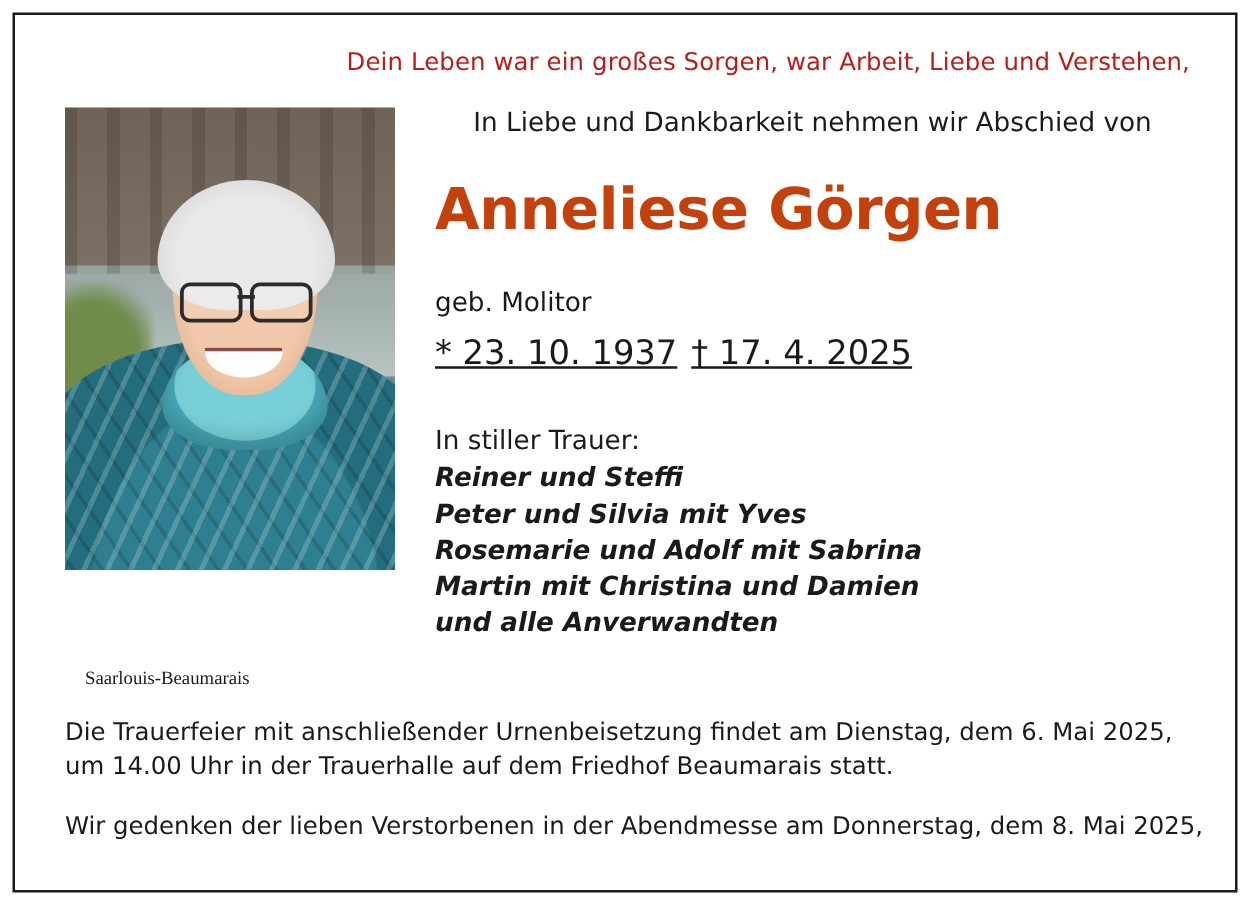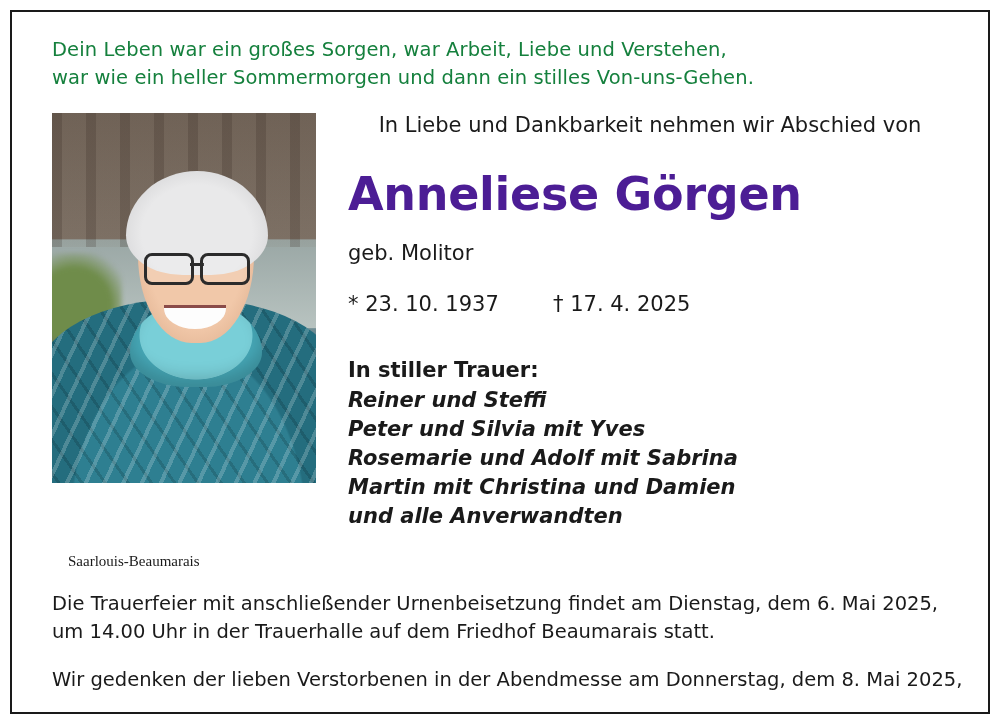--- a/index.html
+++ b/index.html
@@ -23,23 +23,24 @@
     box-sizing: border-box;
     width: 100%;
     height: 100%;
     border: 2px solid #1a1a1a;
     padding: 20px 36px 14px 36px;
     position: relative;
   }
   .verse {
     font-size: 19.5px;
     line-height: 1.42;
-    color: #15803d;
+    color: #b91c1c;
     letter-spacing: 0.1px;
     margin: 4px 0 0 4px;
+    text-align: right;
   }
   .verse-line {
     display: block;
     white-space: pre;
   }
 
   .body-area {
     position: relative;
     margin-top: 22px;
     min-height: 390px;
@@ -145,37 +146,37 @@
     font-size: 21px;
     color: #1a1a1a;
     margin-top: 0;
     text-align: center;
   }
   .name {
     font-size: 46px;
     font-weight: 700;
     letter-spacing: -0.3px;
     margin: 30px 0 0 0;
-    color: #4c1d95;
+    color: #c2410c;
     white-space: nowrap;
   }
   .maiden {
     font-size: 21px;
-    margin-top: 20px;
+    margin-top: 36px;
   }
   .dates {
-    font-size: 21px;
-    margin-top: 27px;
+    font-size: 27px;
+    margin-top: 13px;
     display: flex;
+    text-decoration: underline;
   }
   .dates .birth { min-width: 205px; }
   .mourning-label {
     font-size: 21px;
     margin-top: 42px;
-    font-weight: bold;
   }
   .mourners {
     font-style: italic;
     font-size: 21px;
     line-height: 1.38;
     margin-top: 4px;
   }
   .mourners span { display: block; font-weight: bold; }
 
   .place {
@@ -191,21 +192,20 @@
   .para span { display: block; white-space: nowrap; }
 </style>
 </head>
 <body>
 
 <div class="obituary">
   <div class="frame">
 
     <div class="verse">
       <span class="verse-line">Dein Leben war ein großes Sorgen, war Arbeit, Liebe und Verstehen,</span>
-      <span class="verse-line">war wie ein heller Sommermorgen und dann ein stilles Von-uns-Gehen.</span>
     </div>
 
     <div class="body-area">
 
       <div class="portrait">
         <div class="bg"></div>
         <div class="wall-lines"></div>
         <div class="plant"></div>
         <div class="sweater"></div>
         <div class="sweater-pattern"></div>

